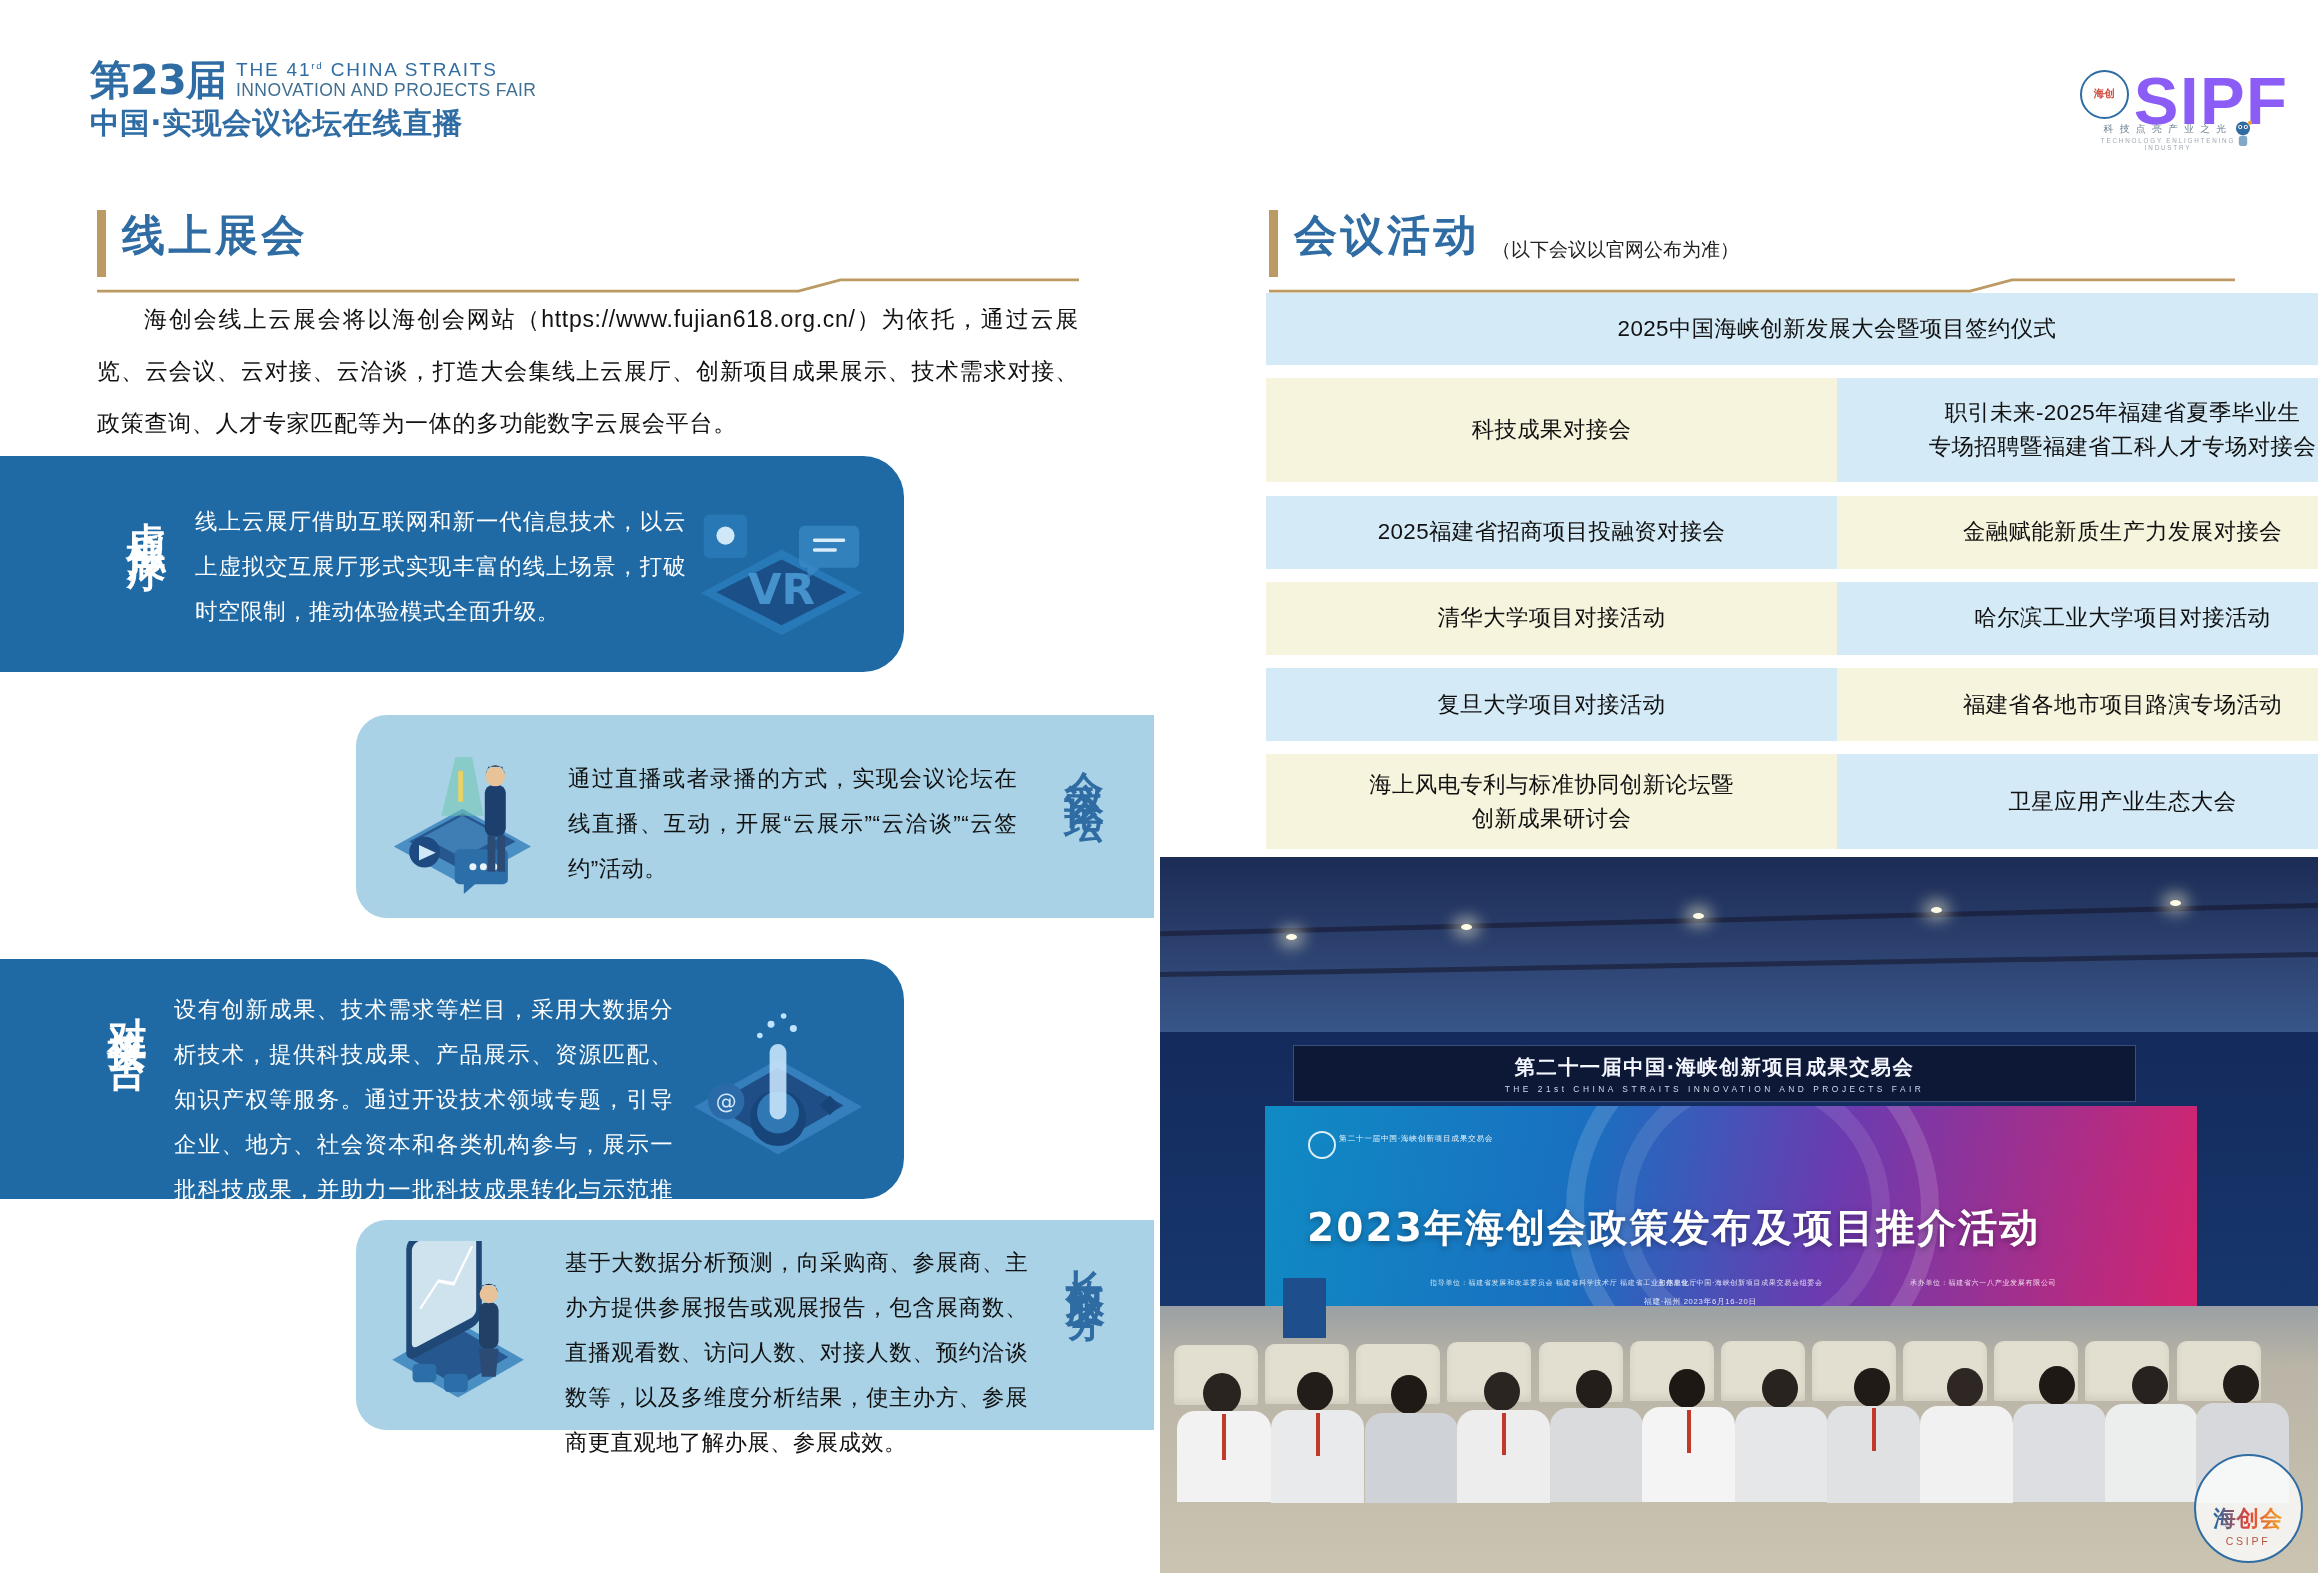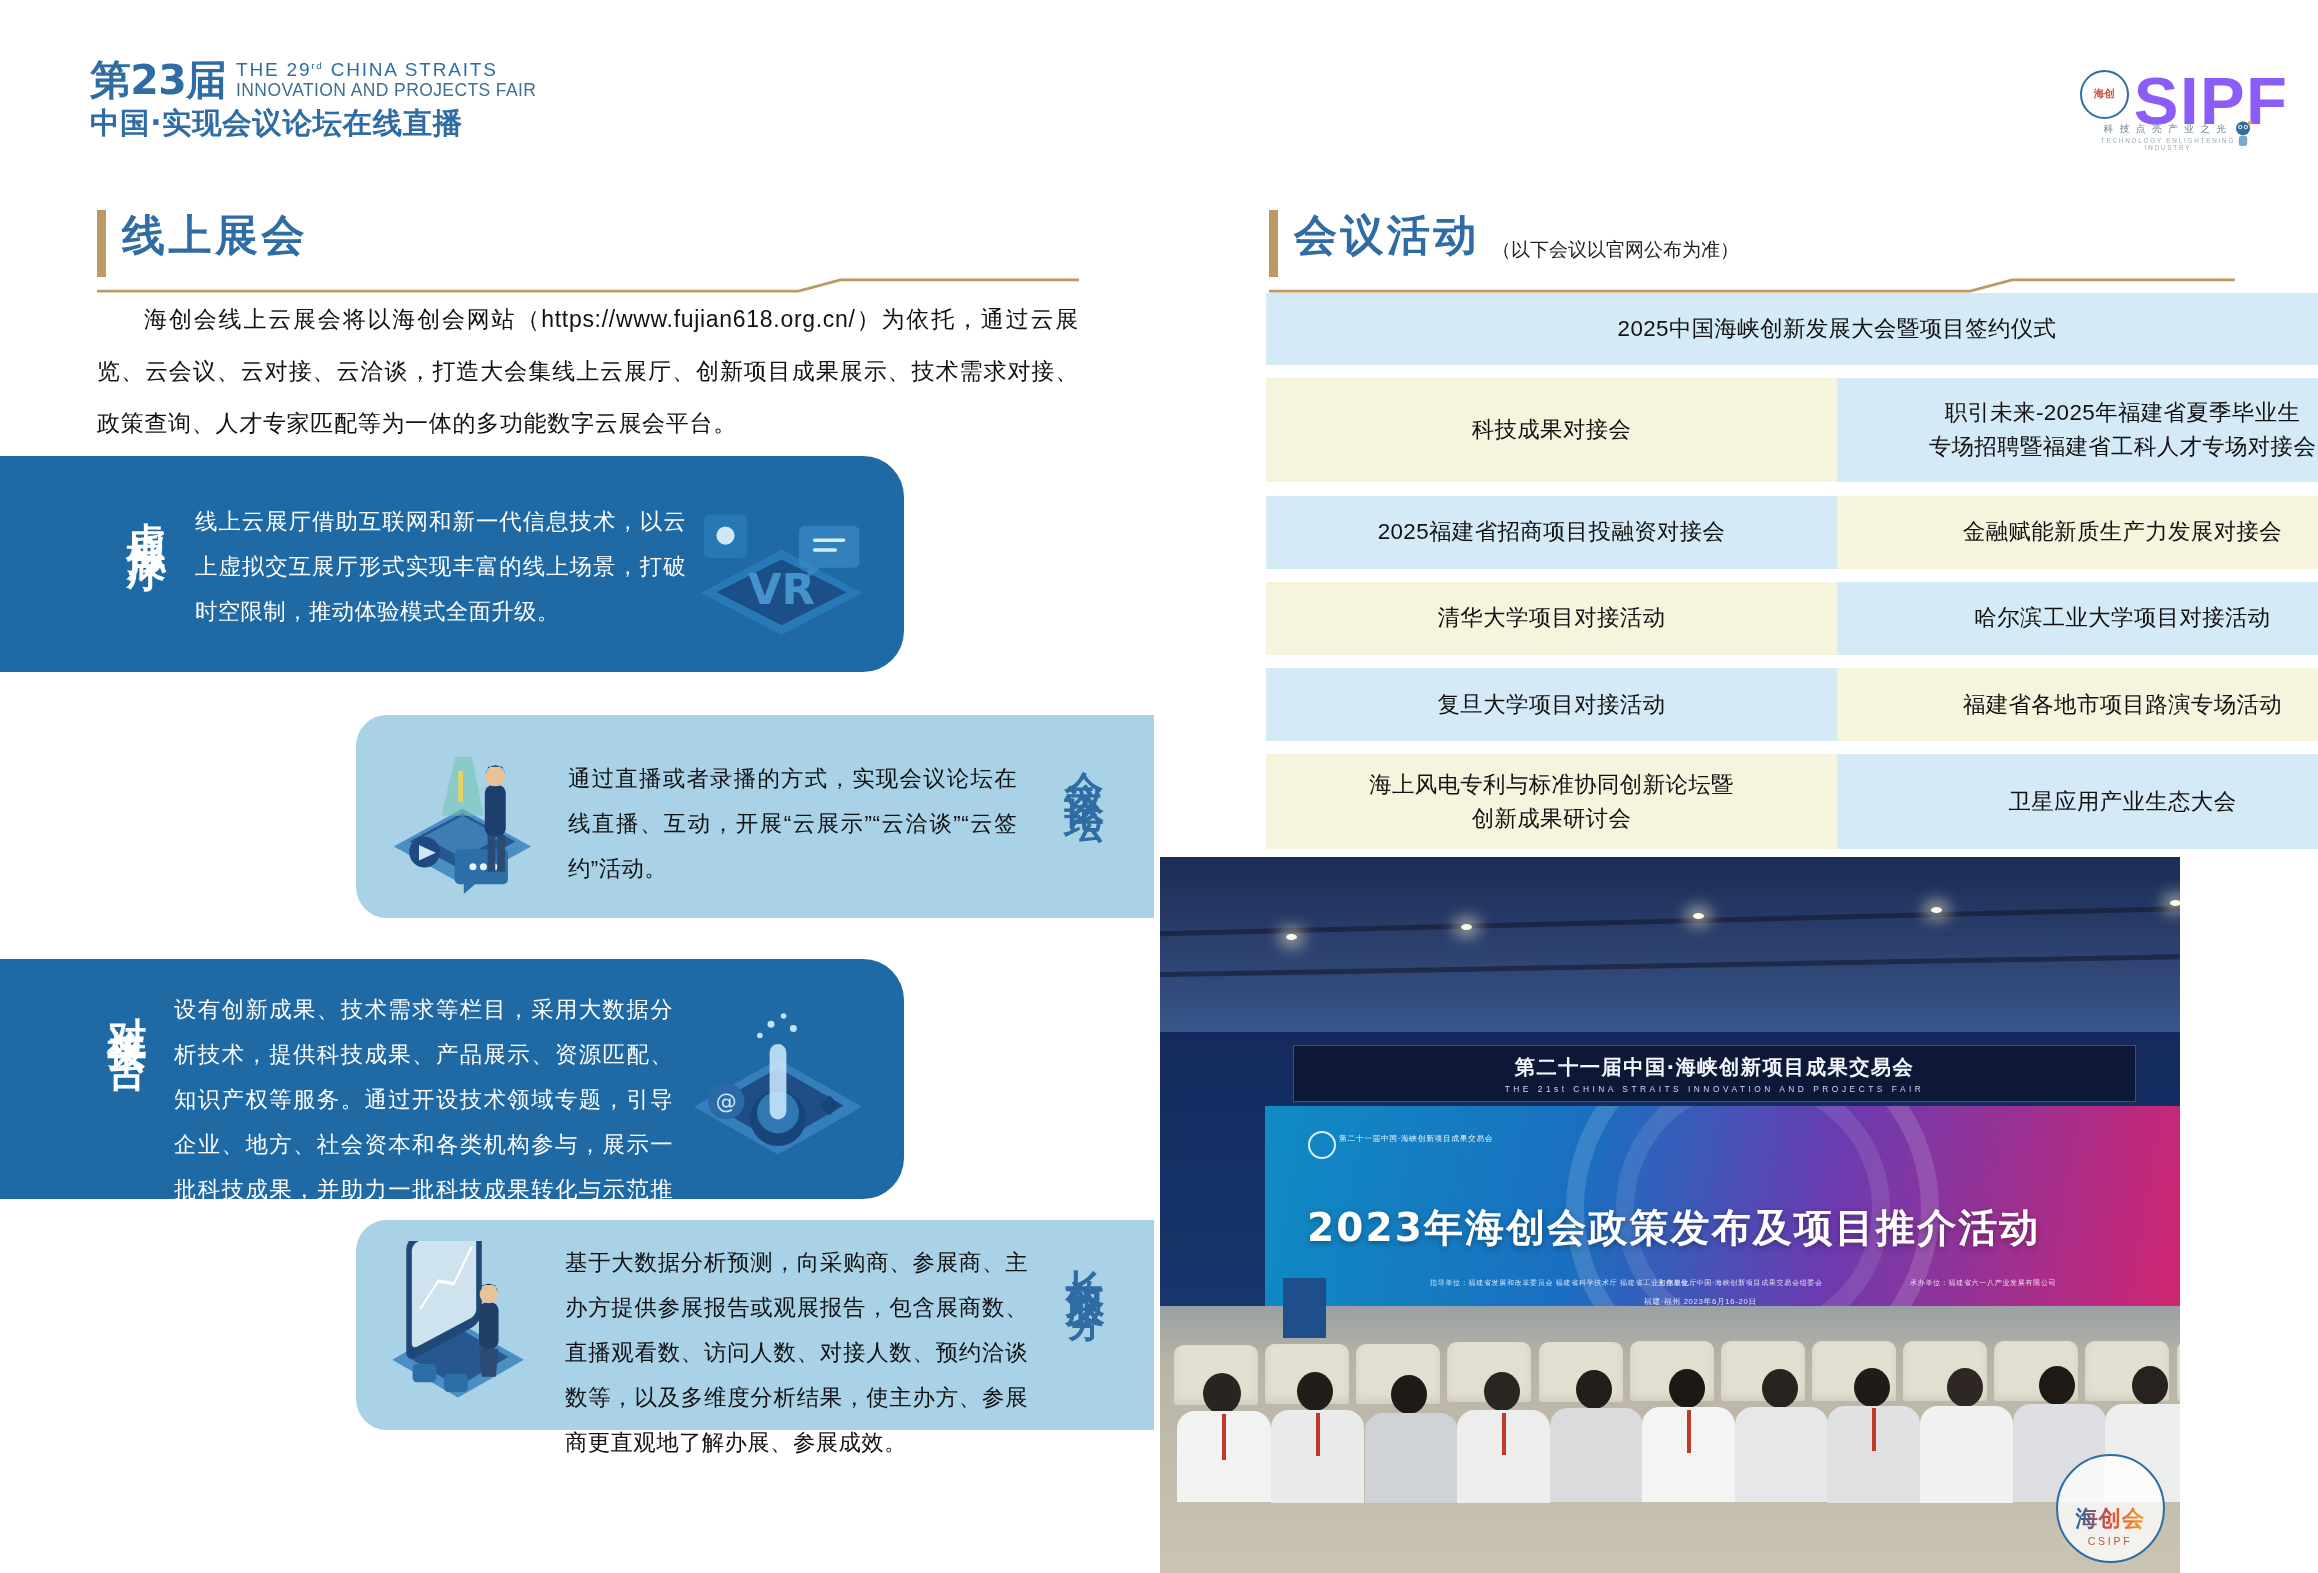--- a/index.html
+++ b/index.html
@@ -62,21 +62,21 @@
   #mt{position:absolute;left:1266px;top:293px;width:1142px;}
   .mt-row{display:flex;margin-bottom:13.3px;}
   .mt-cell{box-sizing:border-box;display:flex;align-items:center;justify-content:center;text-align:center;
            font-size:22.4px;line-height:34px;color:#111;letter-spacing:0.4px;padding:7px 12.6px;}
   .cell-blue{background:#d4eaf6;}
   .cell-cream{background:#f7f4dd;}
   .cell-full{width:100%;}
   .cell-half{width:50%;}
 
   
-  #photo{position:absolute;left:1160px;top:857px;width:1020px;height:717px;overflow:hidden;
+  #photo{position:absolute;left:1160px;top:857px;width:1158px;height:717px;overflow:hidden;
          background:#fef9c3;}
   #photo .ph-layer{position:absolute;}
   .ph-ceiling{left:0;top:0;width:100%;height:210px;
      background:linear-gradient(180deg,#1b2c55 0%,#2b3f6d 40%,#3d5f94 100%);}
   .ph-truss{position:absolute;height:4.9px;background:rgba(20,20,40,.55);}
   .ph-lamp{position:absolute;width:11.2px;height:6.3px;border-radius:50%;background:#fdfbe6;
            box-shadow:0 0 15.4px 7px rgba(255,250,210,.55);}
   .ph-stage{position:absolute;left:0;top:175px;width:100%;height:301px;
      background:linear-gradient(180deg,#142a5c 0%,#17386e 100%);}
   .ph-banner{position:absolute;left:133px;top:188px;width:841px;height:55px;background:#0d1836;
@@ -119,21 +119,21 @@
 </style>
 </head>
 <body>
 
 <div id="header">
 
   <div id="brand-lockup">
     <div class="brand-row1">
       <div class="brand-cn-big">第23届</div>
       <div class="brand-en-block">
-        <div class="brand-en1"><span>THE  29</span><sup>rd</sup><span> CHINA  STRAITS</span></div>
+        <div class="brand-en1"><span>THE  41</span><sup>rd</sup><span> CHINA  STRAITS</span></div>
         <div class="brand-en2">INNOVATION AND PROJECTS FAIR</div>
       </div>
     </div>
     <div class="brand-cn-sub">中国·实现会议论坛在线直播</div>
   </div>
 
   <div id="csipf-logo">
     <div style="position:relative;height:53px;">
       <div class="csipf-word"><span style="opacity:0">C</span><span>SIPF</span></div>
       <div class="csipf-seal">

